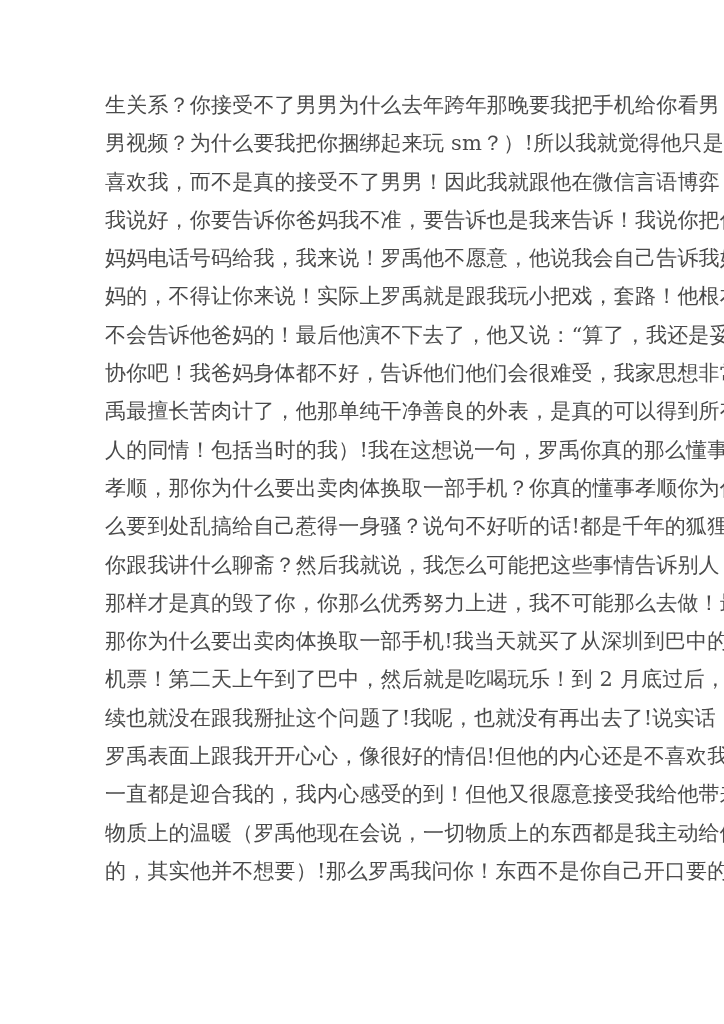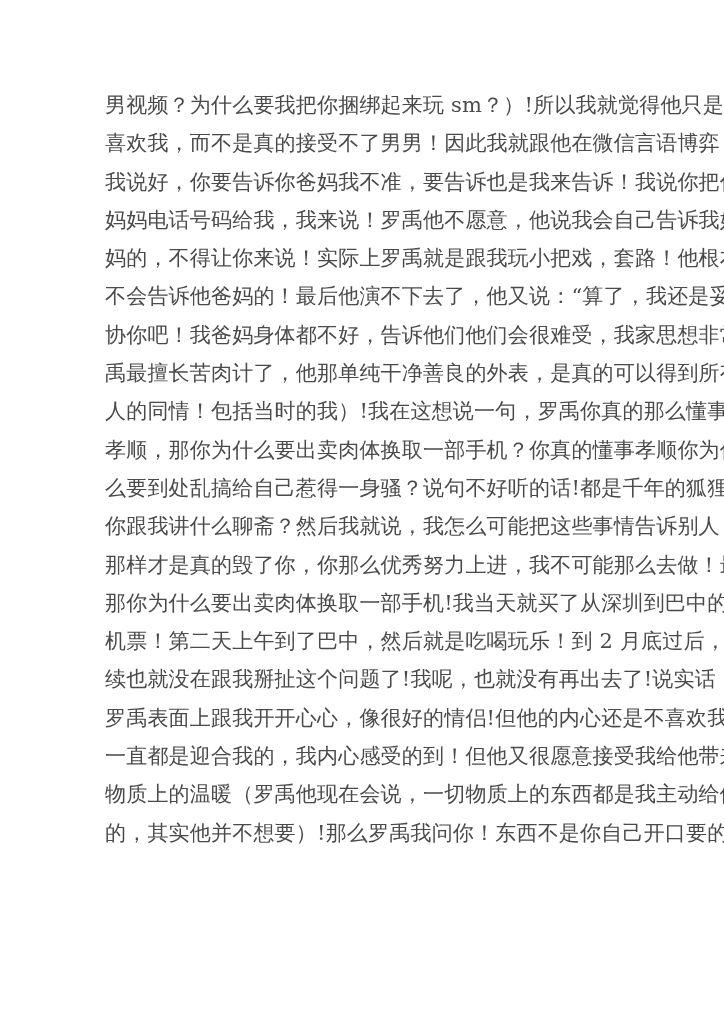--- a/index.html
+++ b/index.html
@@ -35,20 +35,21 @@
     text-justify: inter-character;
     letter-spacing: 0.2px;
     white-space: nowrap;
   }
 </style>
 </head>
 <body>
 
 <div class="page">
   <div class="text-block">
+    <div class="line">生关系？你接受不了男男为什么去年跨年那晚要我把手机给你看男</div>
     <div class="line">男视频？为什么要我把你捆绑起来玩 sm？）!所以我就觉得他只是不</div>
     <div class="line">喜欢我，而不是真的接受不了男男！因此我就跟他在微信言语博弈！</div>
     <div class="line">我说好，你要告诉你爸妈我不准，要告诉也是我来告诉！我说你把你</div>
     <div class="line">妈妈电话号码给我，我来说！罗禹他不愿意，他说我会自己告诉我妈</div>
     <div class="line">妈的，不得让你来说！实际上罗禹就是跟我玩小把戏，套路！他根本</div>
     <div class="line">不会告诉他爸妈的！最后他演不下去了，他又说：“算了，我还是妥</div>
     <div class="line">协你吧！我爸妈身体都不好，告诉他们他们会很难受，我家思想非常</div>
     <div class="line">禹最擅长苦肉计了，他那单纯干净善良的外表，是真的可以得到所有</div>
     <div class="line">人的同情！包括当时的我）!我在这想说一句，罗禹你真的那么懂事、</div>
     <div class="line">孝顺，那你为什么要出卖肉体换取一部手机？你真的懂事孝顺你为什</div>

